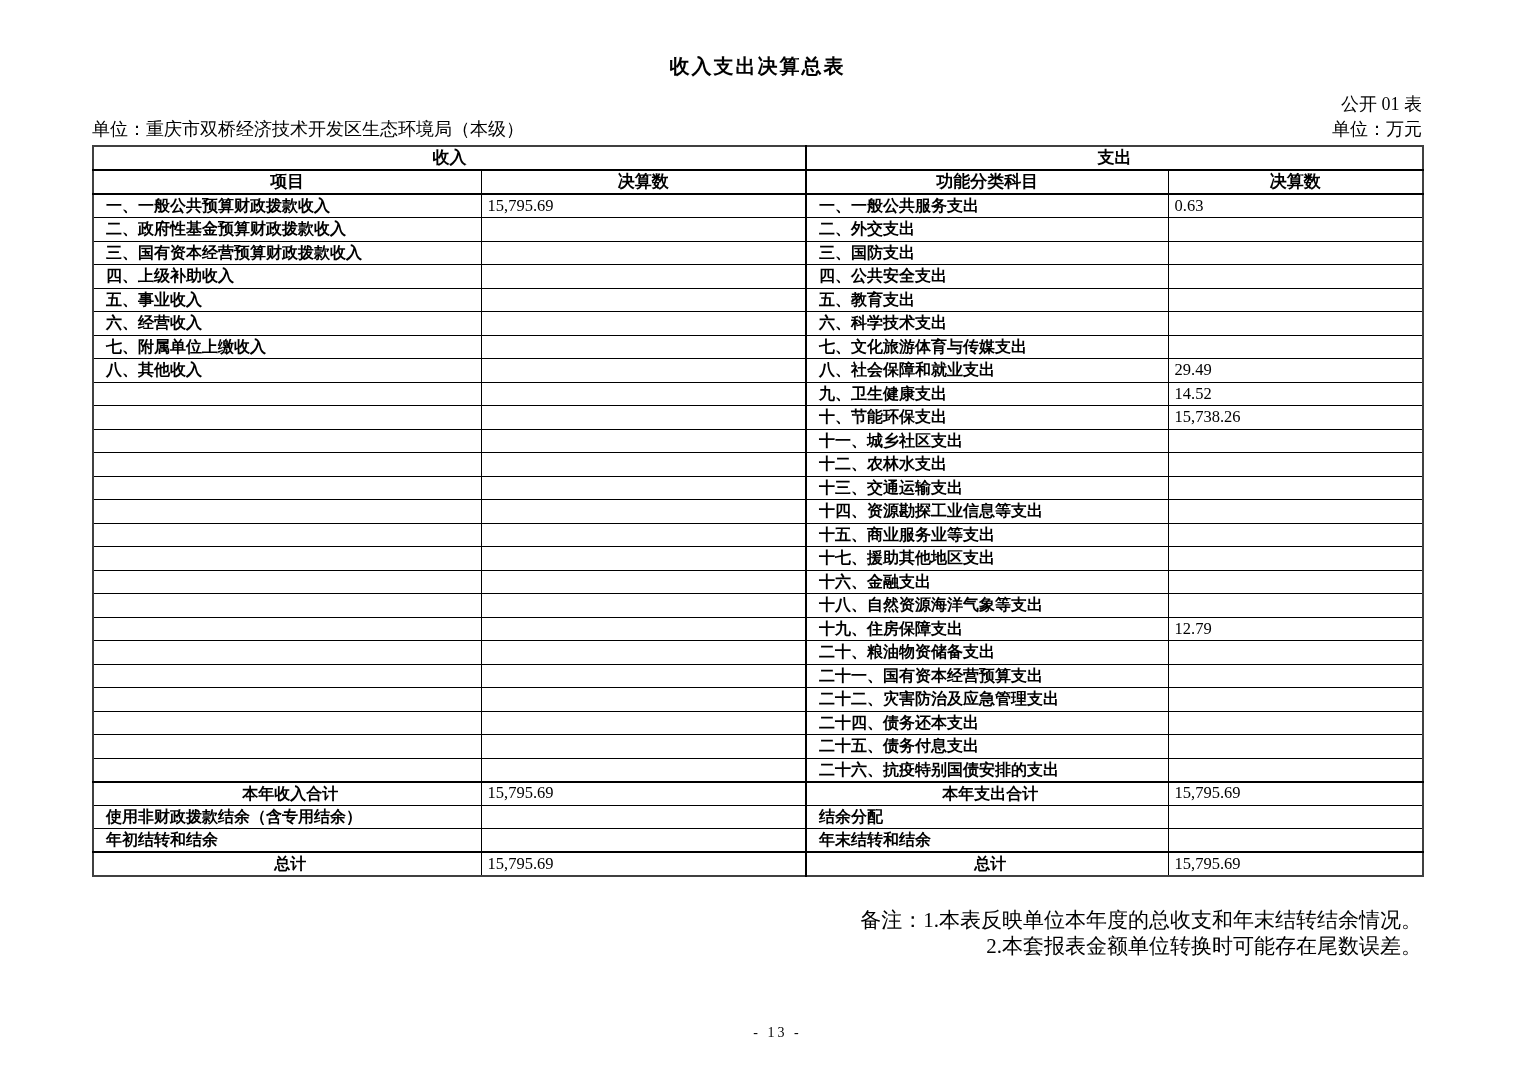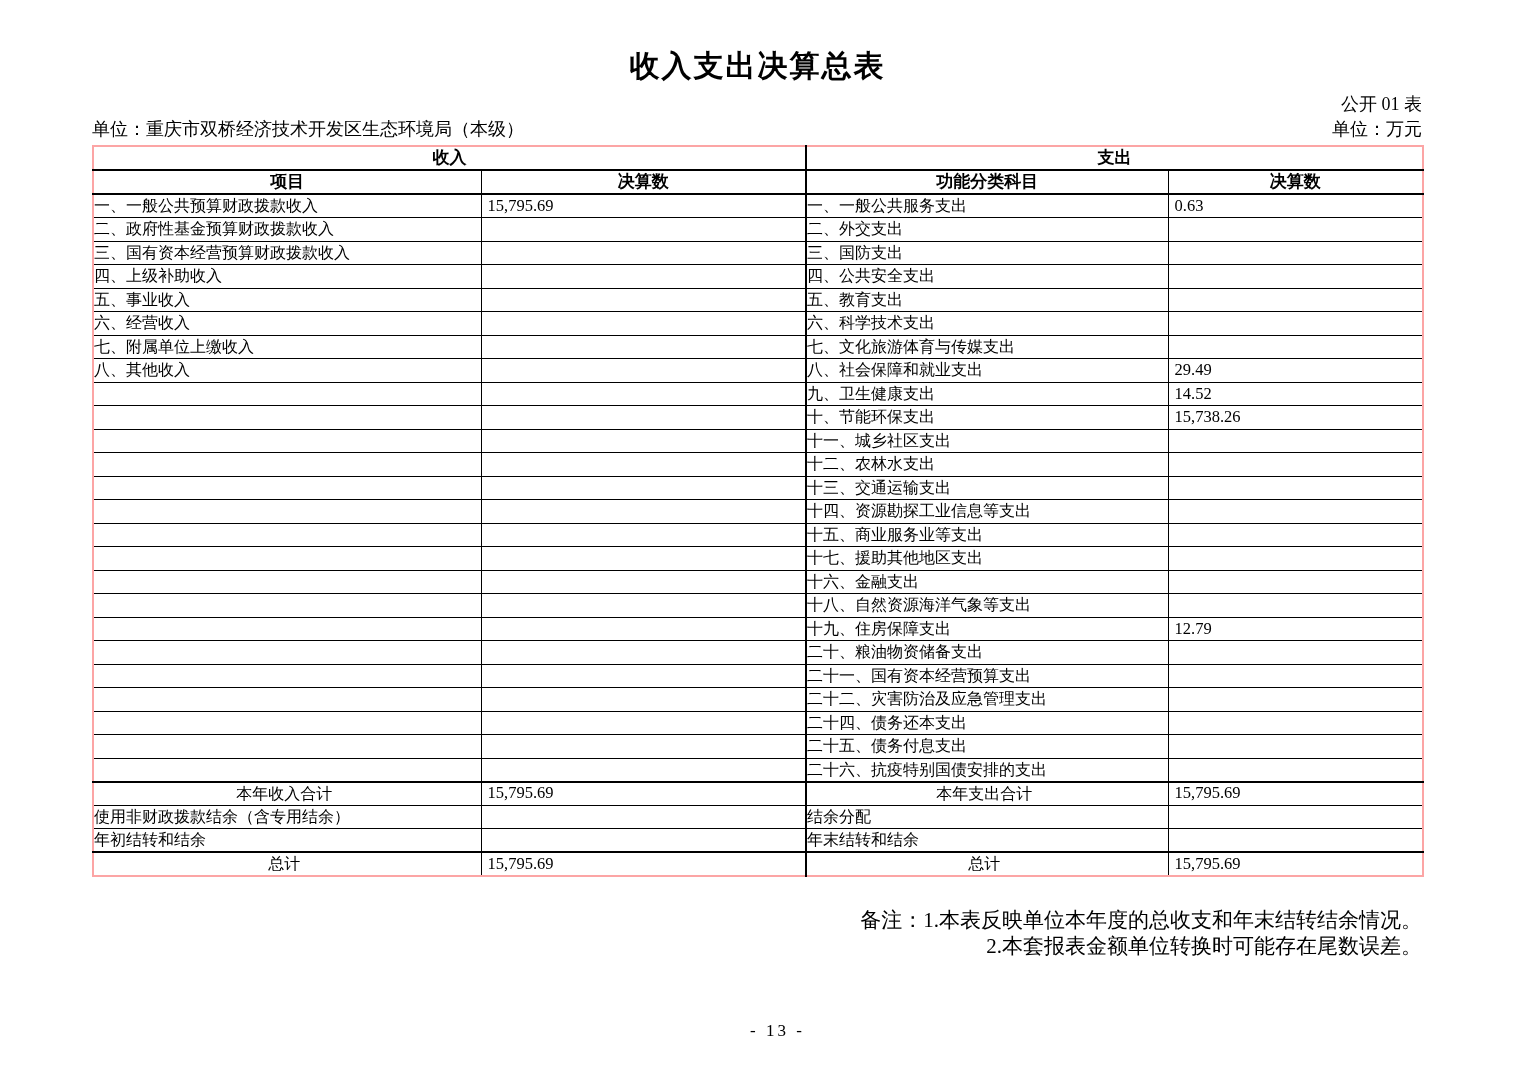--- a/index.html
+++ b/index.html
@@ -11,21 +11,21 @@
     font-family: "Liberation Serif", "DejaVu Serif", serif;
   }
   .page {
     position: relative;
     width: 1515px; height: 1069px;
     overflow: hidden;
   }
   .title {
     padding-top: 48px;
     text-align: center;
-    font-size: 30px;
+    font-size: 20px;
     font-weight: bold;
     letter-spacing: 2px;
     line-height: 36px;
   }
   .table-code {
     margin: 10px 93px 0 92px;
     text-align: right;
     font-size: 18px;
     line-height: 21px;
   }
@@ -35,43 +35,43 @@
     justify-content: space-between;
     font-size: 18px;
     line-height: 22px;
     align-items: center;
   }
   table.fin-table {
     margin-left: 92px;
     width: 1330px;
     table-layout: fixed;
     border-collapse: collapse;
-    border: 2px solid #fca5a5;
+    border: 2px solid #404040;
   }
   .fin-table th, .fin-table td {
     border: 1px solid #000;
     padding: 0 6px;
     height: 23.5px;
     overflow: hidden;
     white-space: nowrap;
     font-size: 16px;
     line-height: 1.1;
   }
   .fin-table thead tr.h1 th,
   .fin-table thead tr.h2 th {
     font-weight: bold;
     text-align: center;
     font-size: 17px;
     height: 24px;
     border-bottom-width: 2px;
   }
   .fin-table td.item {
     text-align: left;
-    font-weight: normal;
-    padding-left: 0;
+    font-weight: bold;
+    padding-left: 12px;
   }
   .fin-table td.amount {
     font-weight: normal;
     font-size: 16.5px;
     padding-right: 27px;
   }
   .fin-table td.center { text-align: center; }
   .fin-table .mid { border-left-width: 2px; }
   .fin-table tr.thick-top td { border-top-width: 2px; }
   .notes {
@@ -79,21 +79,21 @@
     font-size: 21px;
     line-height: 26px;
     text-align: right;
   }
   .notes .indent { padding-left: 51px; }
   .page-number {
     position: absolute;
     left: 0; right: 0;
     bottom: 28px;
     text-align: center;
-    font-size: 17px;
+    font-size: 14px;
     letter-spacing: 3px;
     padding-left: 40px;
   }
 </style>
 </head>
 <body>
 
 <div class="page">
 
   <div class="title">收入支出决算总表</div>

